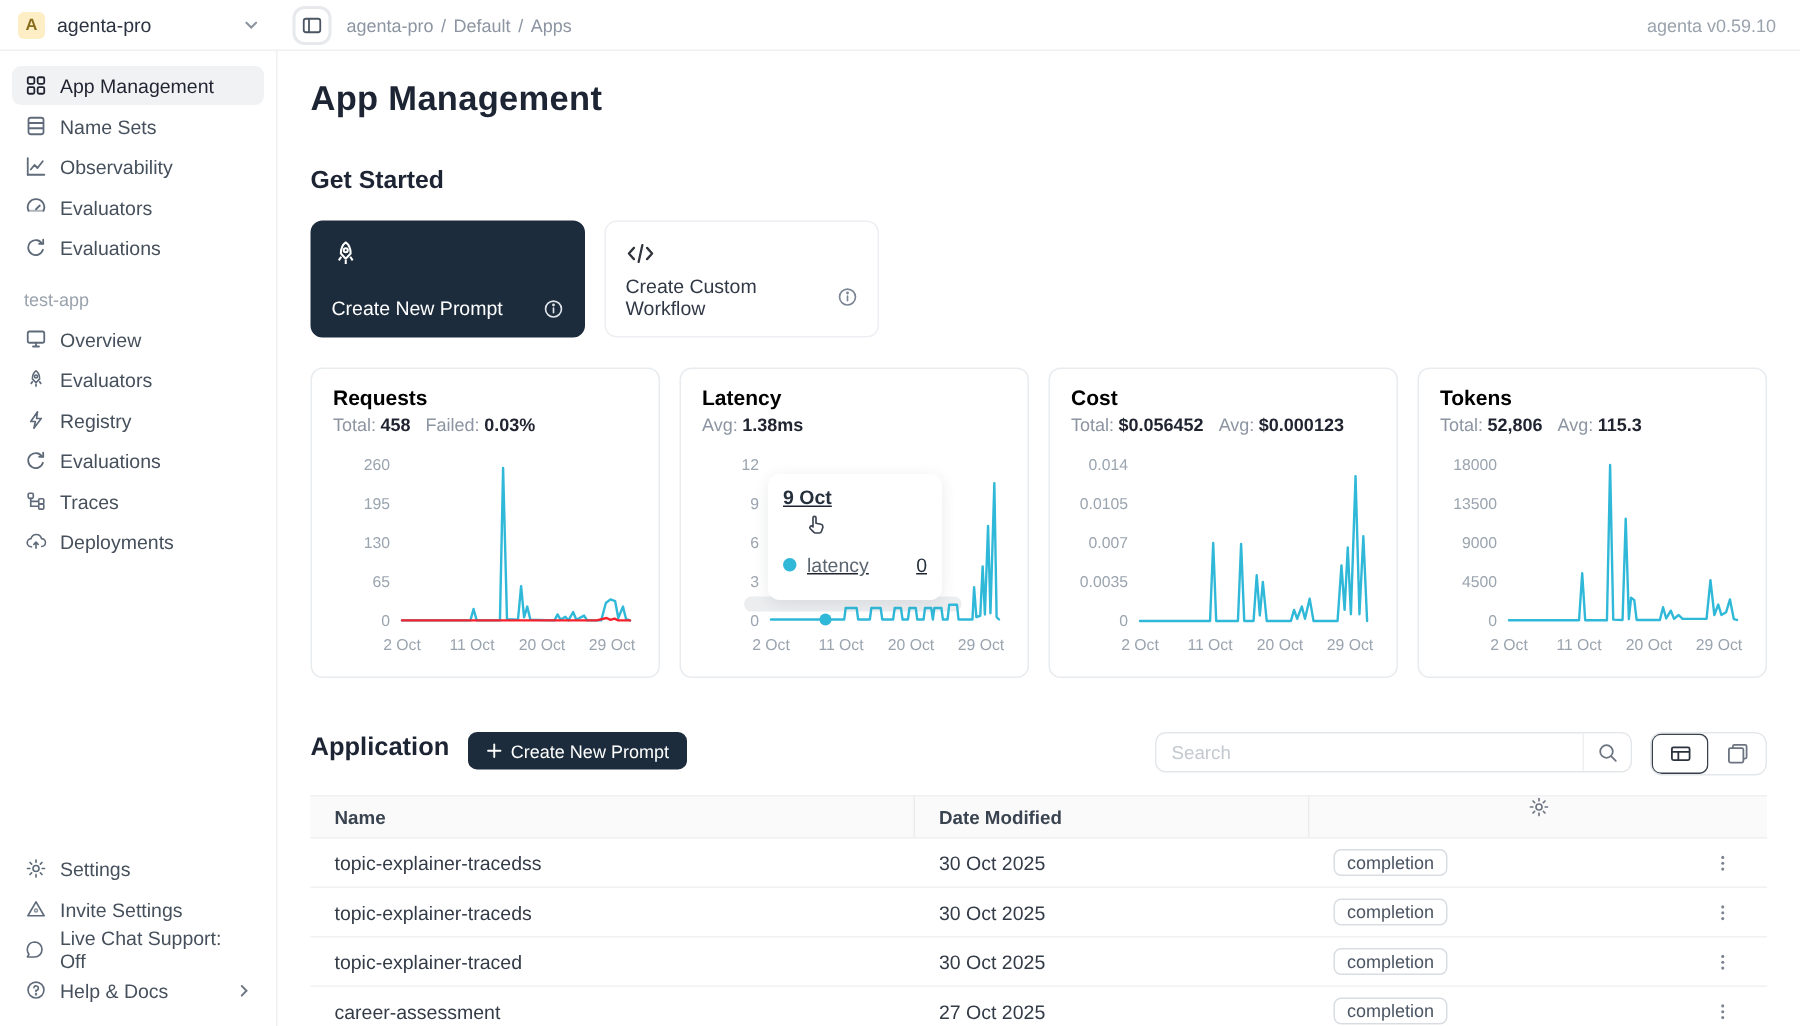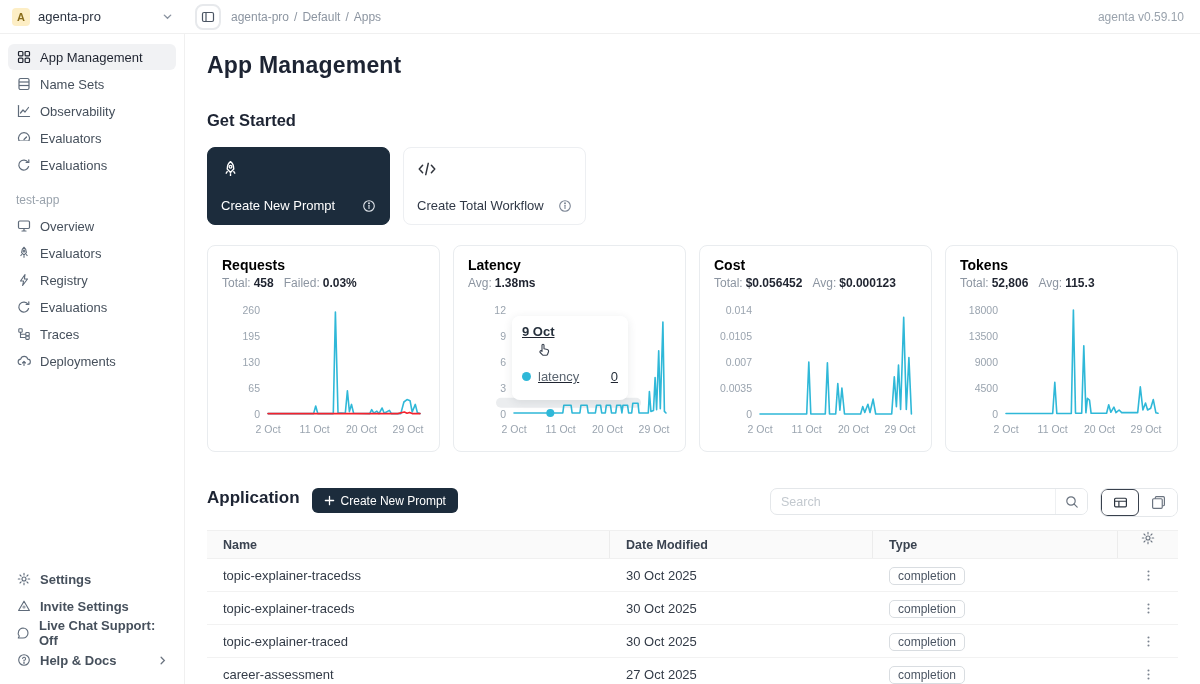--- a/index.html
+++ b/index.html
@@ -22,21 +22,21 @@
   
   .layout { display:flex; height:650px; }
   .sidebar { width:185px; border-right:1px solid #f0f0f0; padding:10px 8px 10px 8px;
     display:flex; flex-direction:column; flex-shrink:0; }
   .side-item { display:flex; align-items:center; gap:9px; height:26px; padding:0 8px; border-radius:6px;
     font-size:13px; color:#46505c; cursor:pointer; margin-bottom:1px; }
   .side-item .icon { width:15px; height:15px; color:#5f6b7a; display:flex; align-items:center; justify-content:center; }
   .side-item.active { background:#f1f2f4; color:#1f2430; font-weight:500; }
   .side-item.active .icon { color:#1f2430; }
   .group-label { font-size:12px; color:#9aa3ad; margin:14px 8px 6px 8px; }
-  .sidebar-bottom { margin-top:auto;font-weight:bold; }
+  .sidebar-bottom { margin-top:auto; }
   .side-item .trail { margin-left:auto; color:#6b7480; display:flex; }
 
   
   .main { flex:1; padding:0 22px; overflow:hidden; }
   .page-title { font-size:23px; font-weight:700; letter-spacing:.2px; margin-top:18px; color:#1d2433; }
   .section-title { font-size:16.5px; font-weight:600; margin-top:32px; color:#1d2433; }
 
   
   .start-row { display:flex; gap:13px; margin-top:17px; }
   .start-card { width:183px; height:78px; border-radius:8px; padding:11px 13px; display:flex; flex-direction:column;
@@ -318,21 +318,21 @@
             </span>
         </div>
       </div>
       <div class="start-card">
         <span class="c-icon">
             <svg width="20" height="18" viewBox="0 0 16 14" fill="none" stroke="currentColor" stroke-width="1.2" stroke-linecap="round" stroke-linejoin="round">
               <path d="M4.5 4 1.8 7l2.7 3M11.5 4l2.7 3-2.7 3M9 2.5 7 11.5"></path>
             </svg>
           </span>
         <div class="start-label-row">
-          <span class="start-label">Create Total Workflow</span>
+          <span class="start-label">Create Custom Workflow</span>
           <span class="info-ic">
               <svg width="14" height="14" viewBox="0 0 14 14" fill="none" stroke="currentColor" stroke-width="1.1" stroke-linecap="round">
                 <circle cx="7" cy="7" r="5.3"></circle>
                 <path d="M7 6.3v3.2"></path>
                 <circle cx="7" cy="4.3" r="0.4" fill="currentColor"></circle>
               </svg>
             </span>
         </div>
       </div>
     </div>
@@ -474,21 +474,20 @@
               </svg>
             </span>
         </button>
       </div>
     </div>
 
     <div class="table">
       <div class="t-head">
         <div class="cell col-name">Name</div>
         <div class="cell col-date">Date Modified</div>
-        <div class="cell col-type">Type</div>
         <div class="cell col-actions">
           <span>
               <svg width="14" height="14" viewBox="0 0 14 14" fill="none" stroke="currentColor" stroke-width="1.1">
                 <circle cx="7" cy="7" r="2"></circle>
                 <path d="M7 1.3v1.6M7 11.1v1.6M1.3 7h1.6M11.1 7h1.6M3 3l1.1 1.1M9.9 9.9 11 11M11 3 9.9 4.1M4.1 9.9 3 11" stroke-linecap="round"></path>
               </svg>
             </span>
         </div>
       </div>
 

